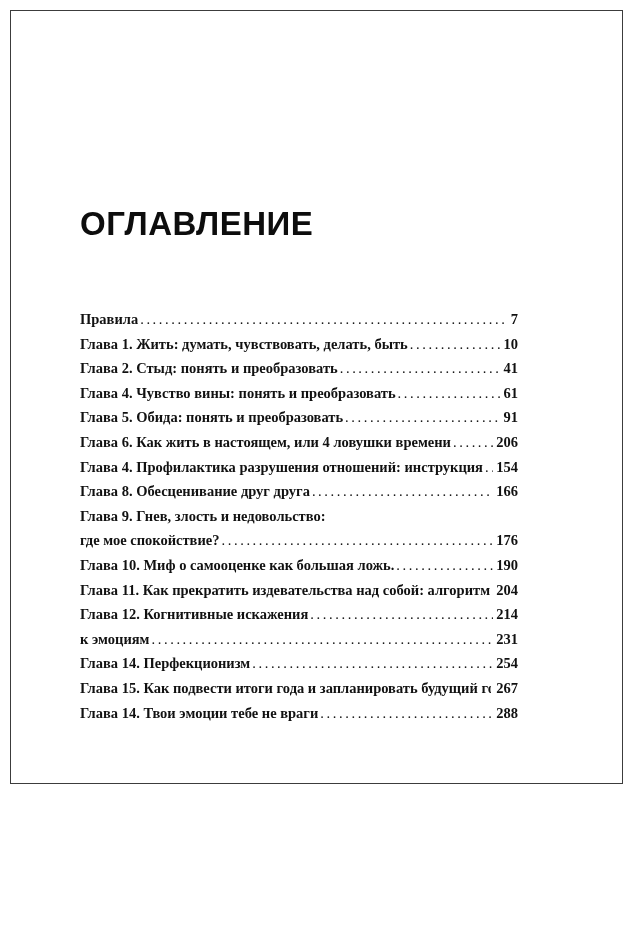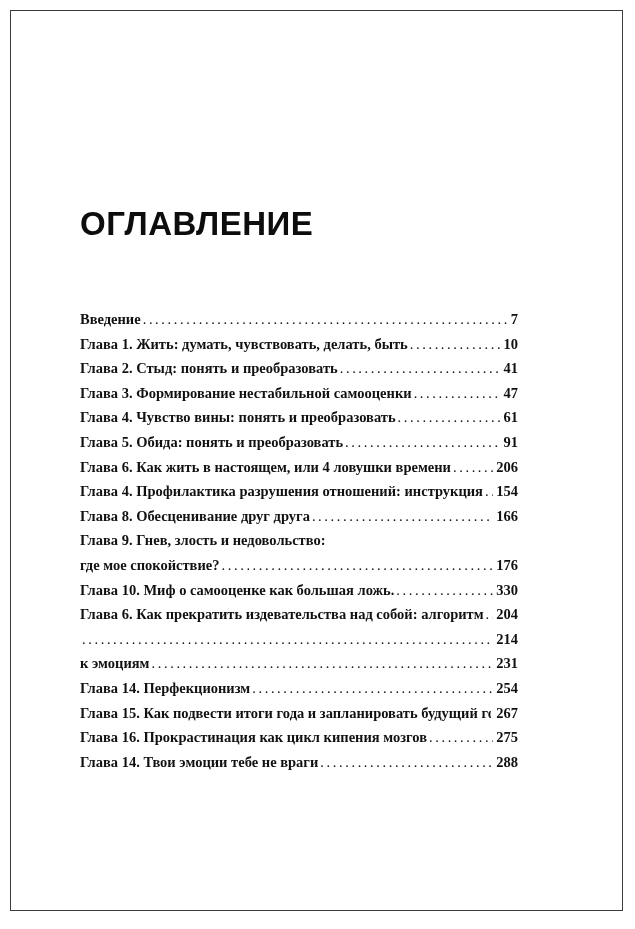--- a/index.html
+++ b/index.html
@@ -8,21 +8,21 @@
     background: #ffffff;
     width: 635px;
     height: 929px;
     font-family: "Liberation Serif", serif;
   }
   .page {
     position: absolute;
     left: 10px;
     top: 10px;
     width: 613px;
-    height: 901px;
+    height: 774px;
     border: 1px solid #3c3c3c;
     background: #ffffff;
     box-sizing: border-box;
     overflow: hidden;
   }
   .content {
     margin-left: 69px;
     width: 438px;
     padding-top: 194px;
   }
@@ -68,38 +68,33 @@
   }
 </style>
 </head>
 <body>
 
 <div class="page">
   <div class="content">
     <h1 class="title">ОГЛАВЛЕНИЕ</h1>
     <div class="toc">
         <div class="toc-line">
-    <span class="toc-text">Введение</span>
+    <span class="toc-text">Правила</span>
     <span class="leader"></span>
     <span class="toc-page">7</span>
   </div>
         <div class="toc-line">
     <span class="toc-text">Глава 1. Жить: думать, чувствовать, делать, быть</span>
     <span class="leader"></span>
     <span class="toc-page">10</span>
   </div>
         <div class="toc-line">
     <span class="toc-text">Глава 2. Стыд: понять и преобразовать</span>
     <span class="leader"></span>
     <span class="toc-page">41</span>
-  </div>
-        <div class="toc-line">
-    <span class="toc-text">Глава 3. Формирование нестабильной самооценки</span>
-    <span class="leader"></span>
-    <span class="toc-page">47</span>
   </div>
         <div class="toc-line">
     <span class="toc-text">Глава 4. Чувство вины: понять и преобразовать</span>
     <span class="leader"></span>
     <span class="toc-page">61</span>
   </div>
         <div class="toc-line">
     <span class="toc-text">Глава 5. Обида: понять и преобразовать</span>
     <span class="leader"></span>
     <span class="toc-page">91</span>
@@ -123,51 +118,47 @@
           <span class="toc-text">Глава 9. Гнев, злость и недовольство:</span>
         </div>
         <div class="toc-line">
     <span class="toc-text">где мое спокойствие?</span>
     <span class="leader"></span>
     <span class="toc-page">176</span>
   </div>
         <div class="toc-line">
     <span class="toc-text">Глава 10. Миф о самооценке как большая ложь.</span>
     <span class="leader"></span>
-    <span class="toc-page">330</span>
+    <span class="toc-page">190</span>
   </div>
         <div class="toc-line">
-    <span class="toc-text">Глава 6. Как прекратить издевательства над собой: алгоритм</span>
+    <span class="toc-text">Глава 11. Как прекратить издевательства над собой: алгоритм</span>
     <span class="leader"></span>
     <span class="toc-page">204</span>
   </div>
         <div class="toc-line">
+    <span class="toc-text">Глава 12. Когнитивные искажения</span>
     <span class="leader"></span>
     <span class="toc-page">214</span>
   </div>
         <div class="toc-line">
     <span class="toc-text">к эмоциям</span>
     <span class="leader"></span>
     <span class="toc-page">231</span>
   </div>
         <div class="toc-line">
     <span class="toc-text">Глава 14. Перфекционизм</span>
     <span class="leader"></span>
     <span class="toc-page">254</span>
   </div>
         <div class="toc-line">
     <span class="toc-text">Глава 15. Как подвести итоги года и запланировать будущий год</span>
     <span class="leader"></span>
     <span class="toc-page">267</span>
   </div>
         <div class="toc-line">
-    <span class="toc-text">Глава 16. Прокрастинация как цикл кипения мозгов</span>
-    <span class="leader"></span>
-    <span class="toc-page">275</span>
-  </div>
-        <div class="toc-line">
     <span class="toc-text">Глава 14. Твои эмоции тебе не враги</span>
     <span class="leader"></span>
     <span class="toc-page">288</span>
   </div>
       </div>
   </div>
 </div>
 
 </body></html>

